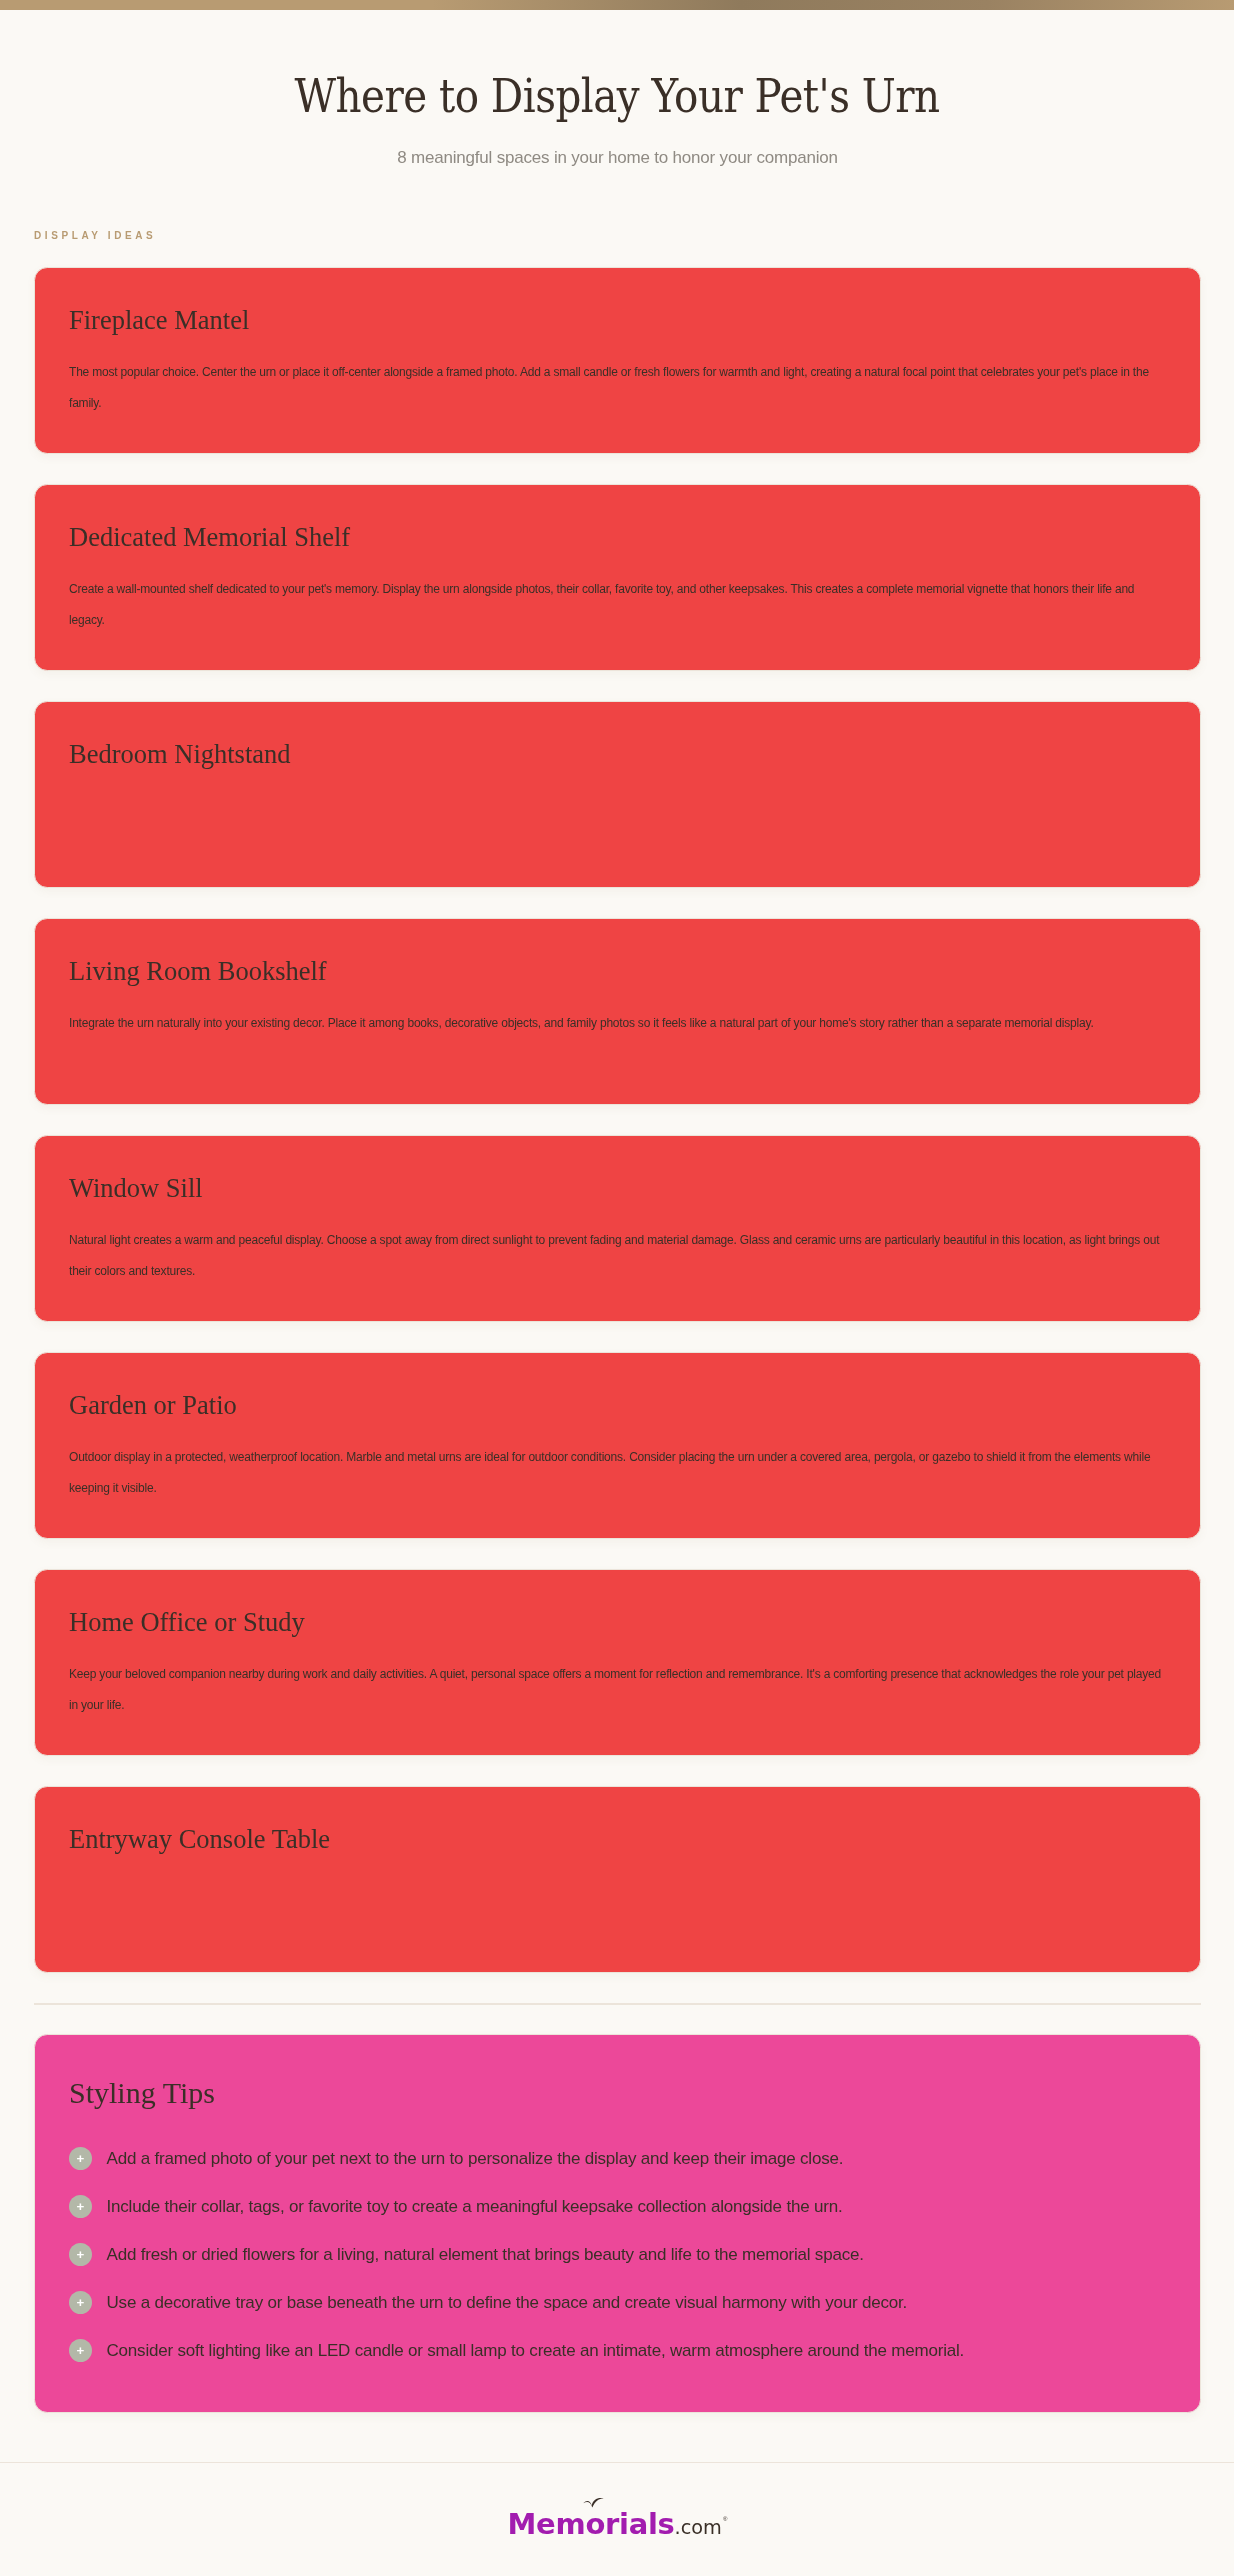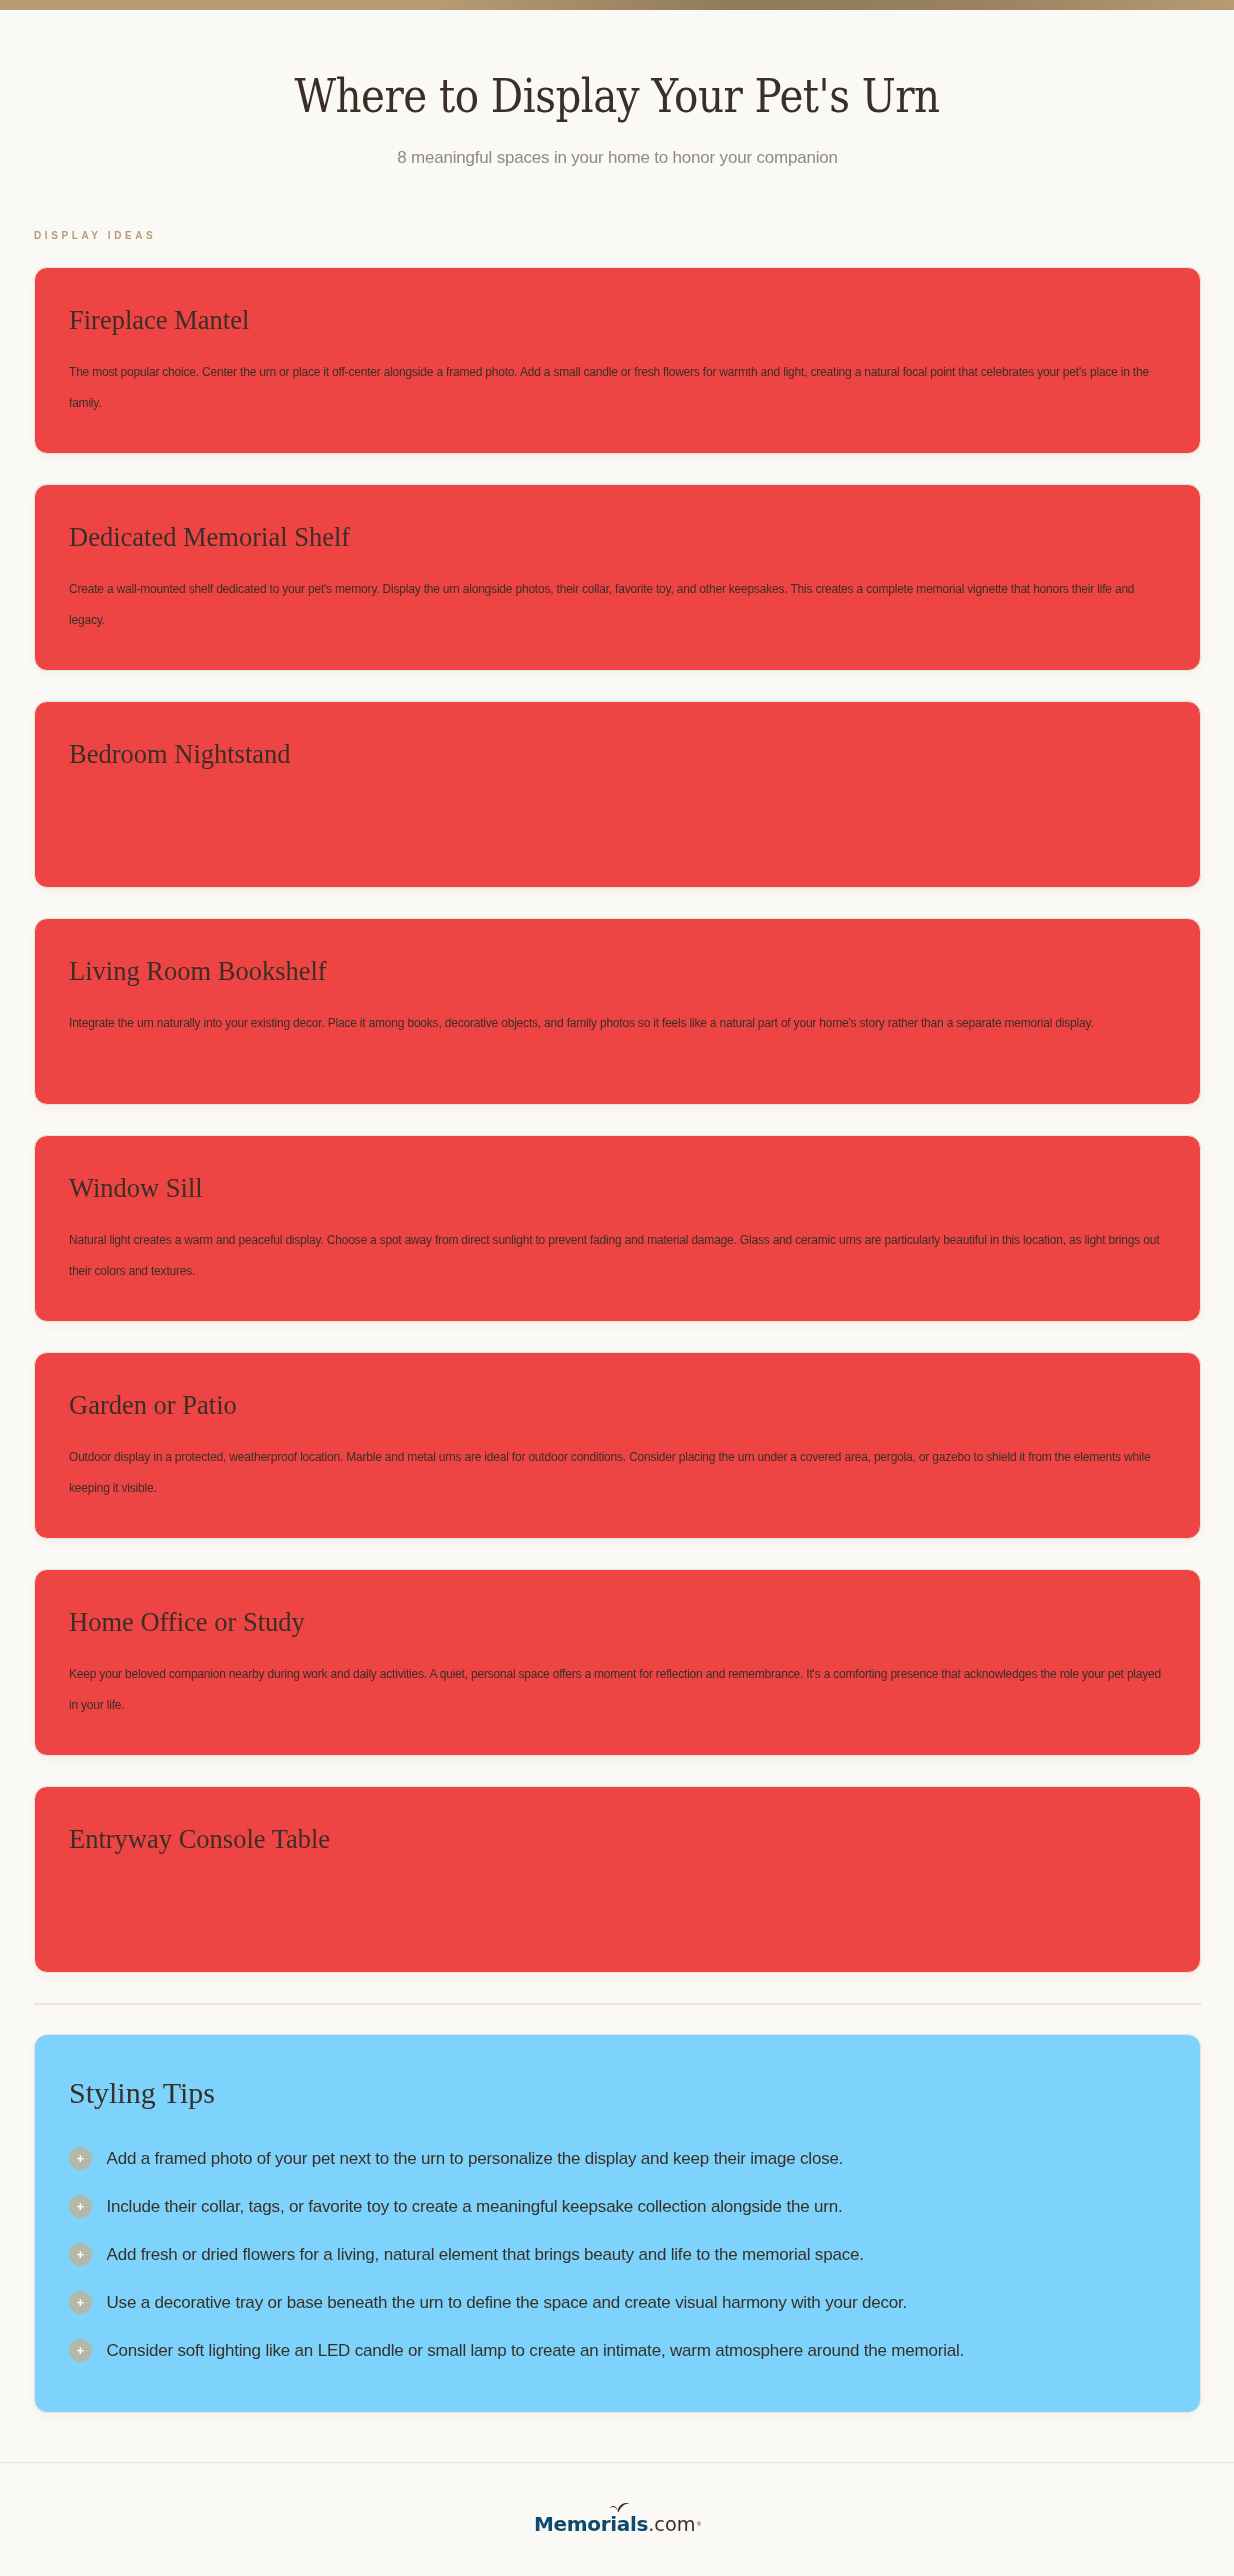--- a/index.html
+++ b/index.html
@@ -49,21 +49,21 @@
       color: #3a2f27; letter-spacing: -0.2px;
     }
 
     .divider {
       margin: 0 34px; height: 1.8px; background: #ece4da;
       margin-top: 0;
     }
 
     .tips-card {
       margin: 29px 34px 0 34px;
-      background: #7dd3fc; border: 1.2px solid #ece4da; border-radius: 13.3px;
+      background: #ec4899; border: 1.2px solid #ece4da; border-radius: 13.3px;
       box-shadow: 0 3.6px 8.4px rgba(140, 120, 90, 0.06);
       padding: 40px 34px 37px 34px;
     }
     .tips-title {
       font-family: "Liberation Serif", "DejaVu Serif", serif;
       font-size: 30px; font-weight: 400; color: #3a2f27; line-height: 1.2;
     }
     .tips-list { list-style: none; margin-top: 24px; }
     .tip {
       display: flex; align-items: center; height: 48px;
@@ -79,22 +79,22 @@
 
     .footer {
       margin-top: 49px; border-top: 1.8px solid #ece4da;
       height: 115px; display: flex; align-items: center; justify-content: center;
     }
     .logo {
       position: relative; display: inline-flex; align-items: baseline;
       padding-top: 8.4px;
     }
     .logo-word {
-      font-family: "DejaVu Sans", sans-serif; font-size: 20px; font-weight: 700;
-      color: #0c4a6e; letter-spacing: -0.3px;
+      font-family: "DejaVu Sans", sans-serif; font-size: 29px; font-weight: 700;
+      color: #a21caf; letter-spacing: -0.3px;
     }
     .logo-tld {
       font-family: "DejaVu Sans", sans-serif; font-size: 19.3px; font-weight: 400;
       color: #3a2f27;
     }
     .logo-reg { font-size: 6px; color: #3a2f27; align-self: flex-start; margin-left: 1.2px; margin-top: 8.4px; }
     .logo-bird { position: absolute; top: -2.4px; left: 74px; width: 23px; height: 12px; }
   </style>
 </head>
 <body>

